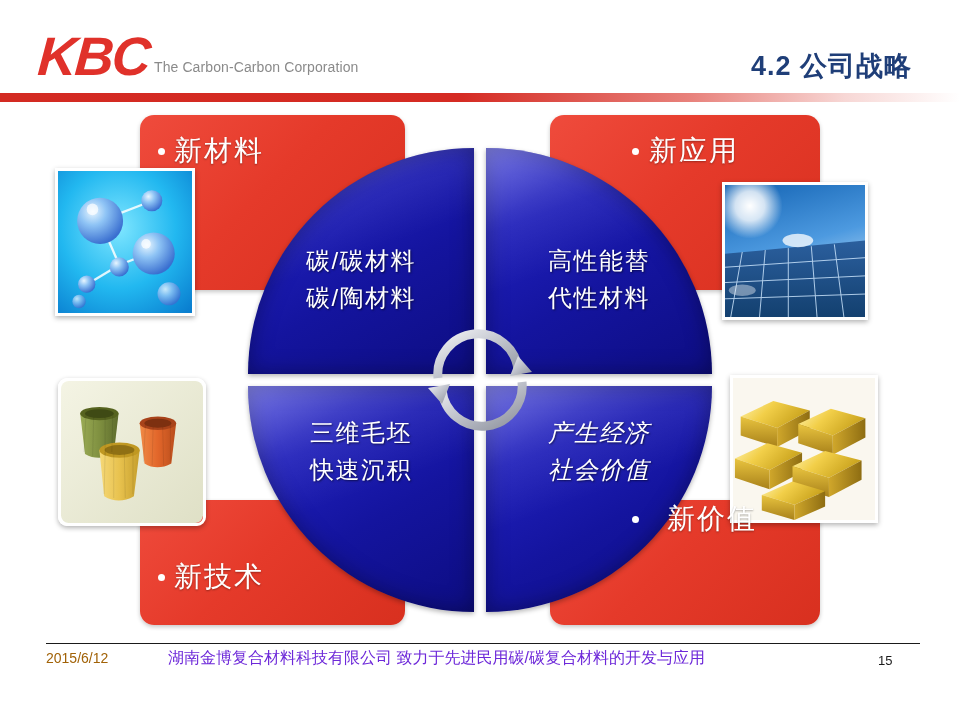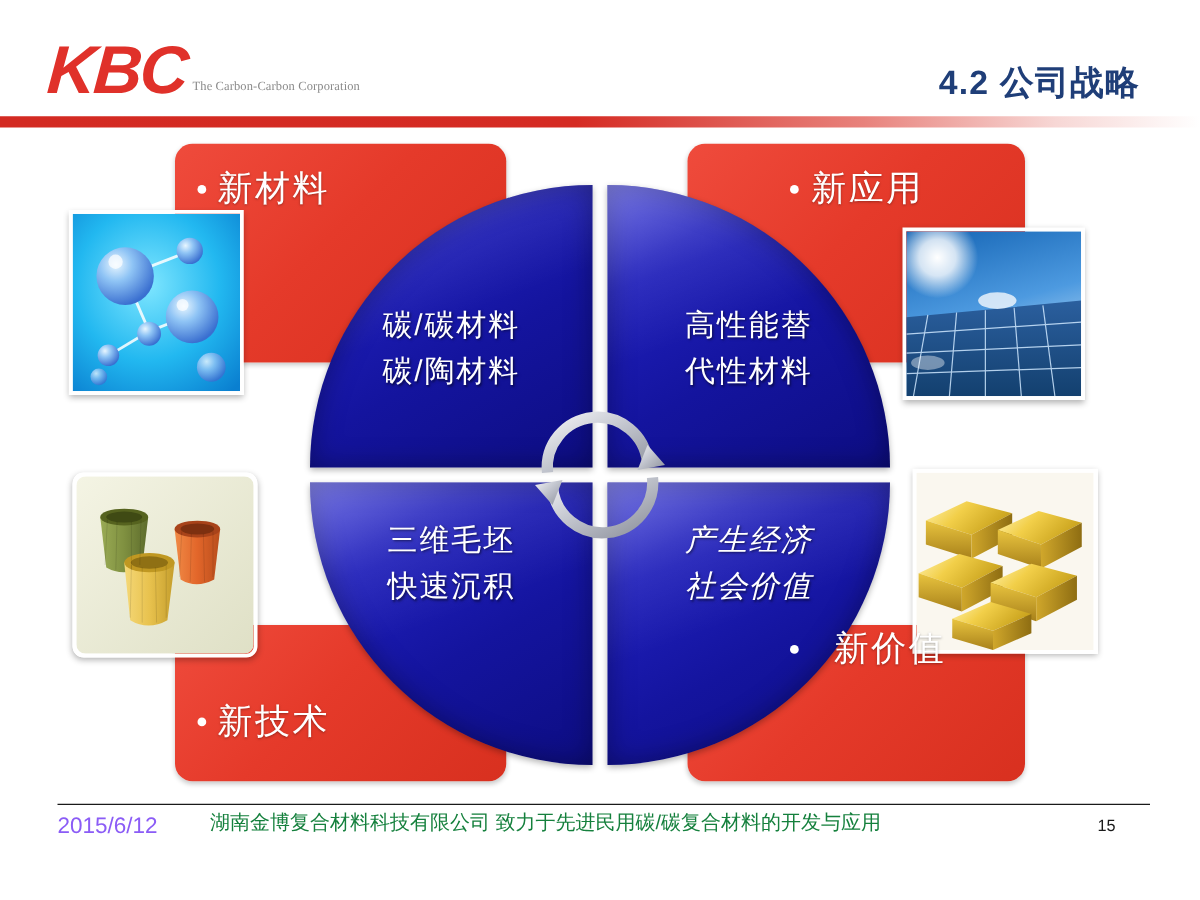--- a/index.html
+++ b/index.html
@@ -21,23 +21,23 @@
     display:flex; align-items:flex-end;
   }
   #logo-mark {
     font-family:"Liberation Sans","DejaVu Sans",sans-serif;
     font-size:54px; font-weight:bold; color:#e0312a;
     letter-spacing:-2px; line-height:0.92;
     font-style:italic;
     transform:skewX(-4deg);
   }
   #logo-tagline {
-    font-size:10px; color:#8a8a8a;
+    font-size:14px; color:#8a8a8a;
     margin-left:5px; margin-bottom:7px;
-    white-space:nowrap; letter-spacing:.1px;font-family:Liberation Serif, serif;
+    white-space:nowrap; letter-spacing:.1px;
   }
   #slide-title {
     position:absolute; right:48px; top:48px;
     font-size:27px; font-weight:bold; color:#1f3e78;
     letter-spacing:1px; white-space:nowrap;text-align:right;
   }
   #header-rule {
     position:absolute; left:0; top:93px; width:960px; height:9px;
     background:linear-gradient(to right,#d32a22 0%,#d52b23 48%,#e8827c 72%,#f7d7d5 88%,#ffffff 100%);
   }
@@ -124,25 +124,25 @@
     width:132px; height:132px; z-index:8; pointer-events:none;
   }
 
   
   #footer-rule {
     position:absolute; left:46px; top:643px; width:874px; height:1px;
     background:#1a1a1a;
   }
   #footer-date {
     position:absolute; left:46px; top:650px;
-    font-size:18px; color:#8b5cf6; white-space:nowrap;
+    font-size:14px; color:#a16207; white-space:nowrap;
   }
   #footer-center {
     position:absolute; left:168px; top:648px;
-    font-size:16px; color:#15803d; white-space:nowrap;
+    font-size:16px; color:#6d28d9; white-space:nowrap;
   }
   #footer-page {
     position:absolute; left:878px; top:653px;
     font-size:13px; color:#1a1a1a;
   }
 </style>
 </head>
 <body>
 
 <div id="header">

